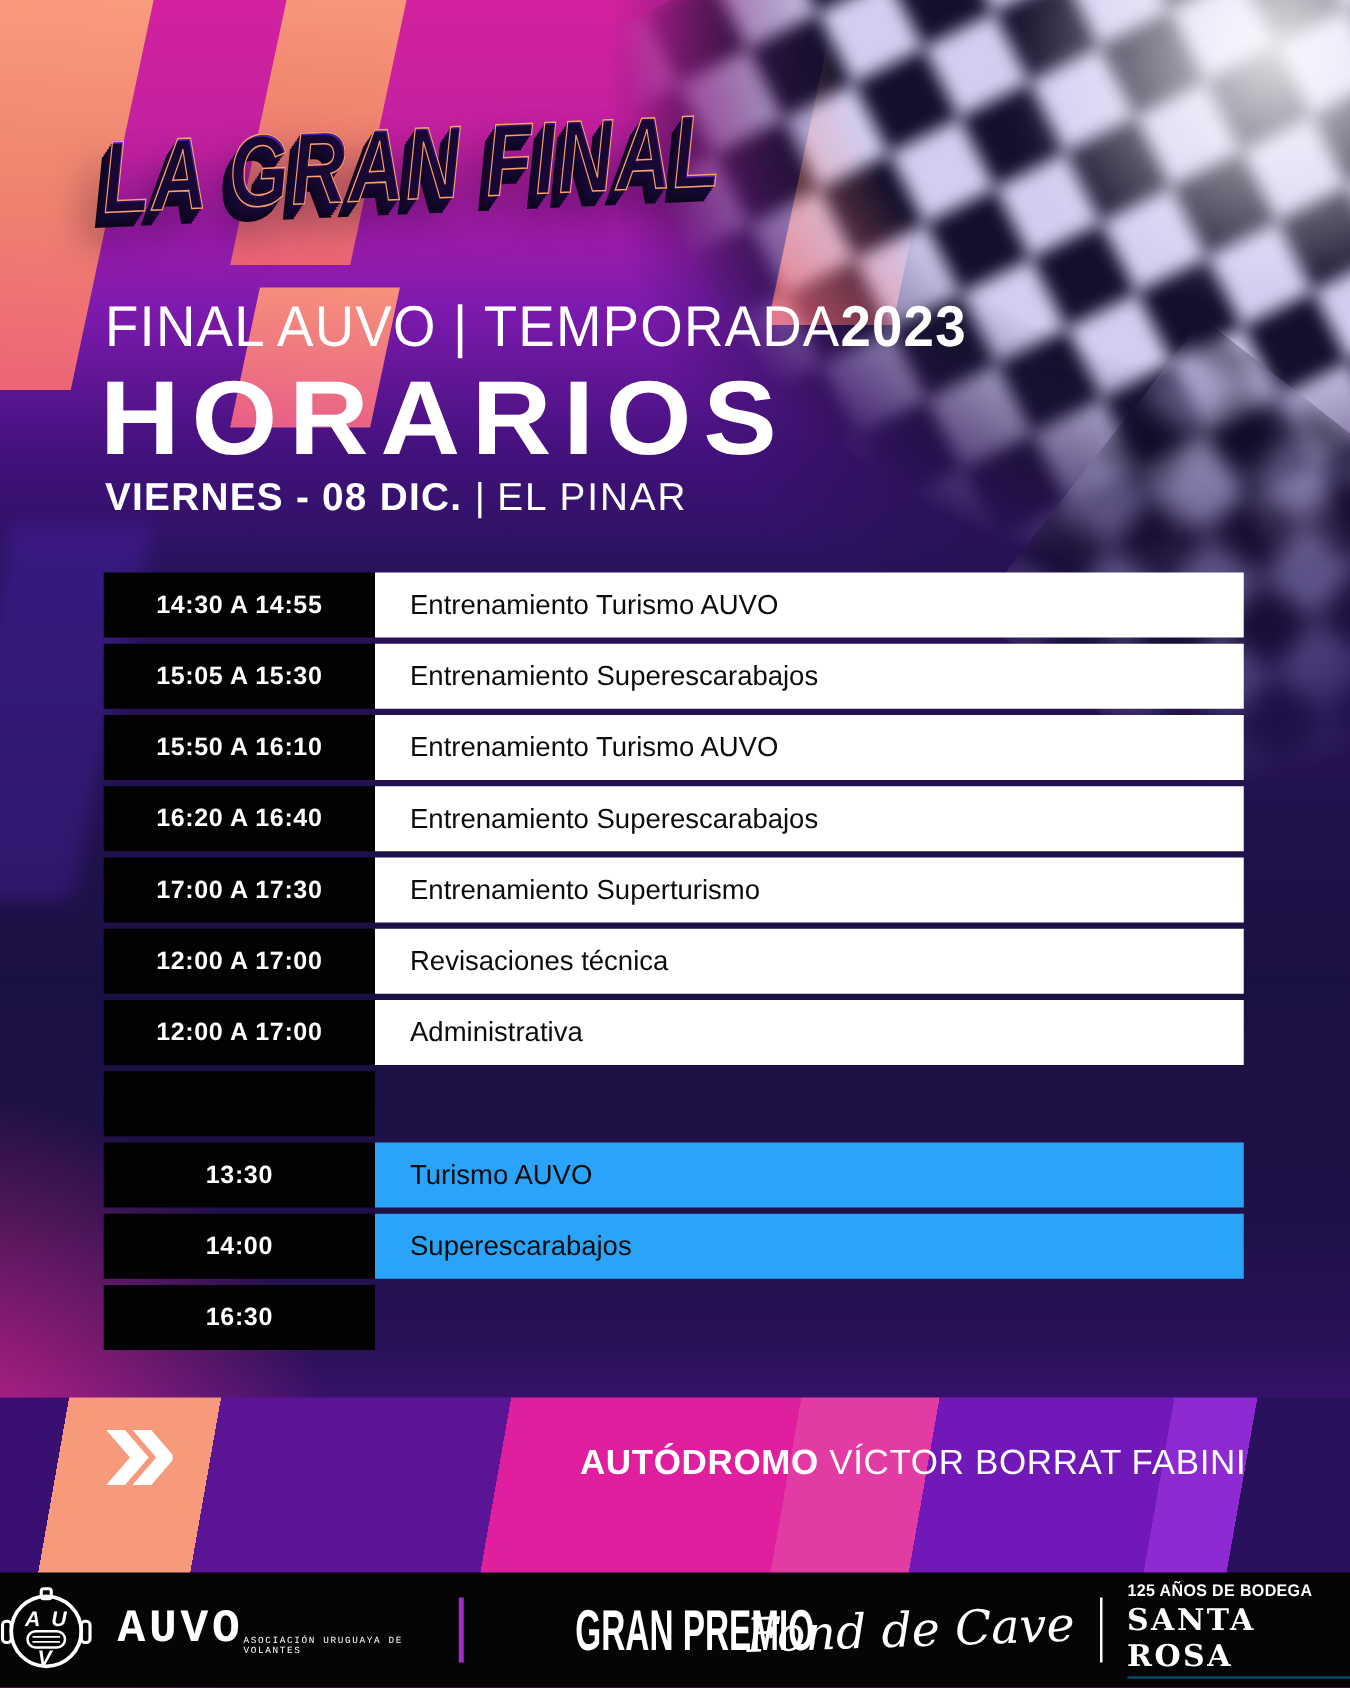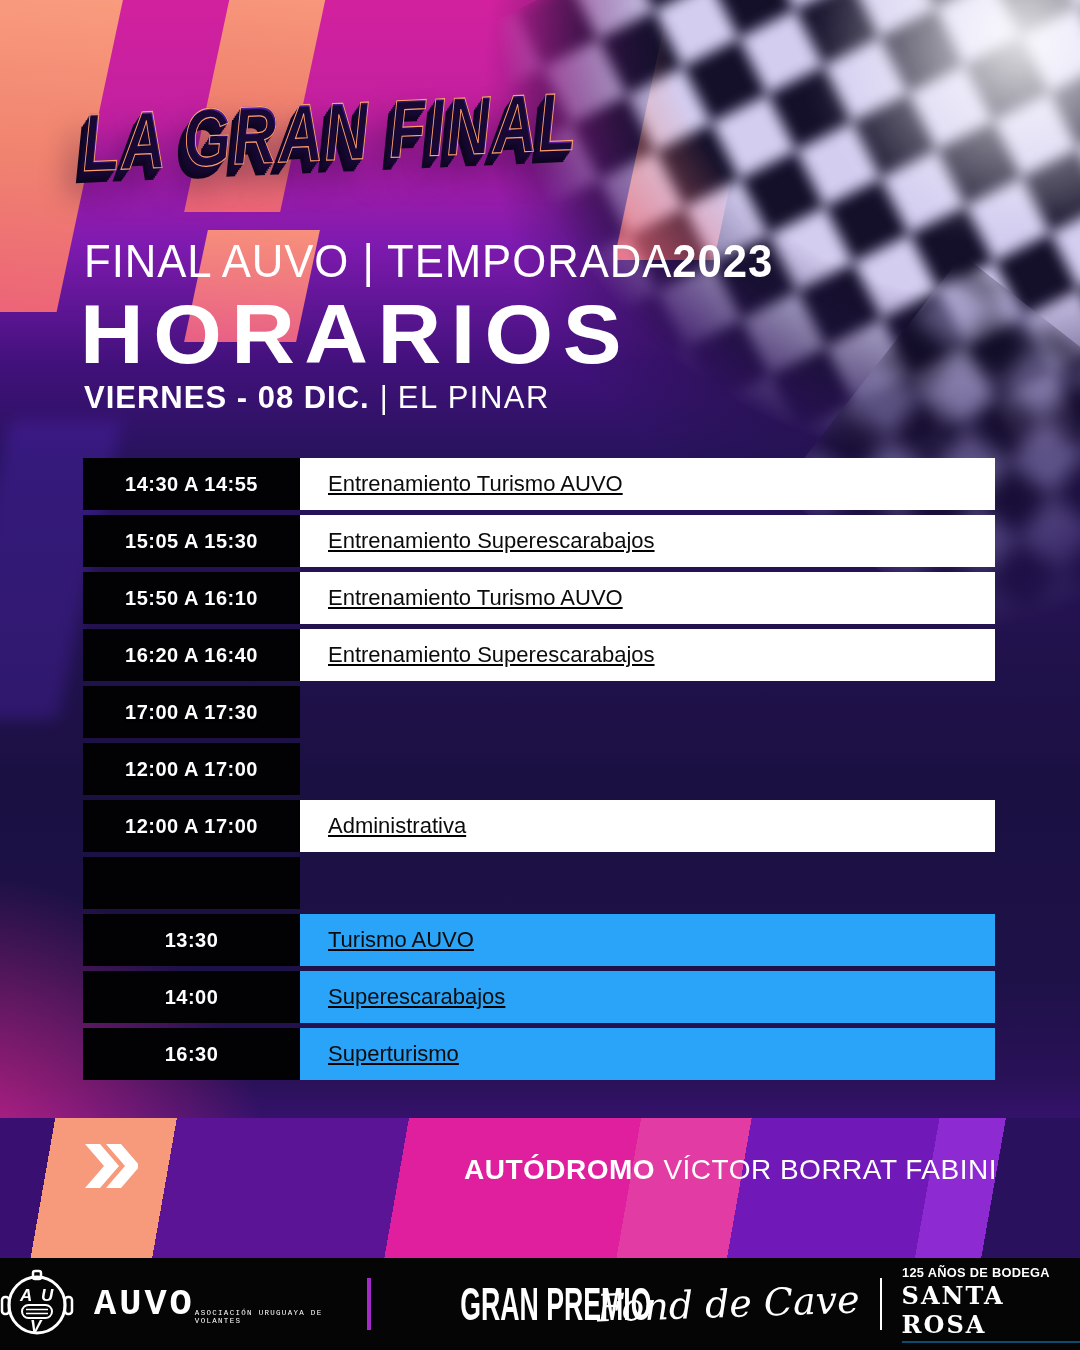--- a/index.html
+++ b/index.html
@@ -48,21 +48,21 @@
   .sub-light{font-weight:400;}
   .sub-bold{font-weight:800;}
   .title{position:absolute;left:80px;top:286px;z-index:5;color:#fff;font-size:84px;font-weight:800;
     letter-spacing:9px;white-space:nowrap;transform:scaleX(1.05);transform-origin:left top;}
   .dateline{position:absolute;left:84px;top:380px;z-index:5;color:#fff;font-size:31px;white-space:nowrap;}
   .date-strong{font-weight:700;letter-spacing:1px;}
   .date-sep{font-weight:300;padding:0 10px;}
   .date-loc{font-weight:400;letter-spacing:1.5px;}
   
   .table{position:absolute;left:83px;top:458px;width:912px;z-index:5;}
-  .row{display:flex;height:52px;margin-bottom:5px;text-decoration:underline;}
+  .row{display:flex;height:52px;margin-bottom:5px;}
   .row:last-child{margin-bottom:0;}
   .cell{display:flex;align-items:center;}
   .time{width:217px;justify-content:center;background:#020204;color:#fff;
     font-size:20px;font-weight:700;letter-spacing:.5px;}
   .event{flex:1;background:#ffffff;color:#0c0c0c;font-size:22px;padding-left:28px;}
   .row.hl .event{background:var(--accent,#2aa4f8);}
   
   .chevrons{position:absolute;left:84px;top:1144px;z-index:5;}
   .venue{position:absolute;right:83px;top:1154px;z-index:5;color:#fff;font-size:28px;white-space:nowrap;}
   .venue-strong{font-weight:800;letter-spacing:.5px;}
@@ -120,42 +120,43 @@
       <div class="row">
         <div class="cell time">15:50 A 16:10</div>
         <div class="cell event">Entrenamiento Turismo AUVO</div>
       </div>
       <div class="row">
         <div class="cell time">16:20 A 16:40</div>
         <div class="cell event">Entrenamiento Superescarabajos</div>
       </div>
       <div class="row">
         <div class="cell time">17:00 A 17:30</div>
+        <div class="cell event">Entrenamiento Superturismo</div>
       </div>
       <div class="row">
         <div class="cell time">12:00 A 17:00</div>
+        <div class="cell event">Revisaciones técnica</div>
       </div>
       <div class="row">
         <div class="cell time">12:00 A 17:00</div>
         <div class="cell event">Administrativa</div>
       </div>
       <div class="row hl">
         <div class="cell time"></div>
       </div>
       <div class="row hl">
         <div class="cell time">13:30</div>
         <div class="cell event">Turismo AUVO</div>
       </div>
       <div class="row hl">
         <div class="cell time">14:00</div>
         <div class="cell event">Superescarabajos</div>
       </div>
       <div class="row hl">
         <div class="cell time">16:30</div>
-        <div class="cell event">Superturismo</div>
       </div>
     </div>
 
   <div class="chevrons">
     <svg width="54" height="44" viewBox="0 0 54 44">
       <path d="M1 0 h15 l19 22 -19 22 h-15 l19 -22 z" fill="#ffffff"></path>
       <path d="M22 0 h15 l19 22 -19 22 h-15 l19 -22 z" fill="#ffffff"></path>
     </svg>
   </div>
   <div class="venue"><span class="venue-strong">AUTÓDROMO</span><span class="venue-reg"> <span>VÍCTOR BORRAT FABINI</span></span></div>

